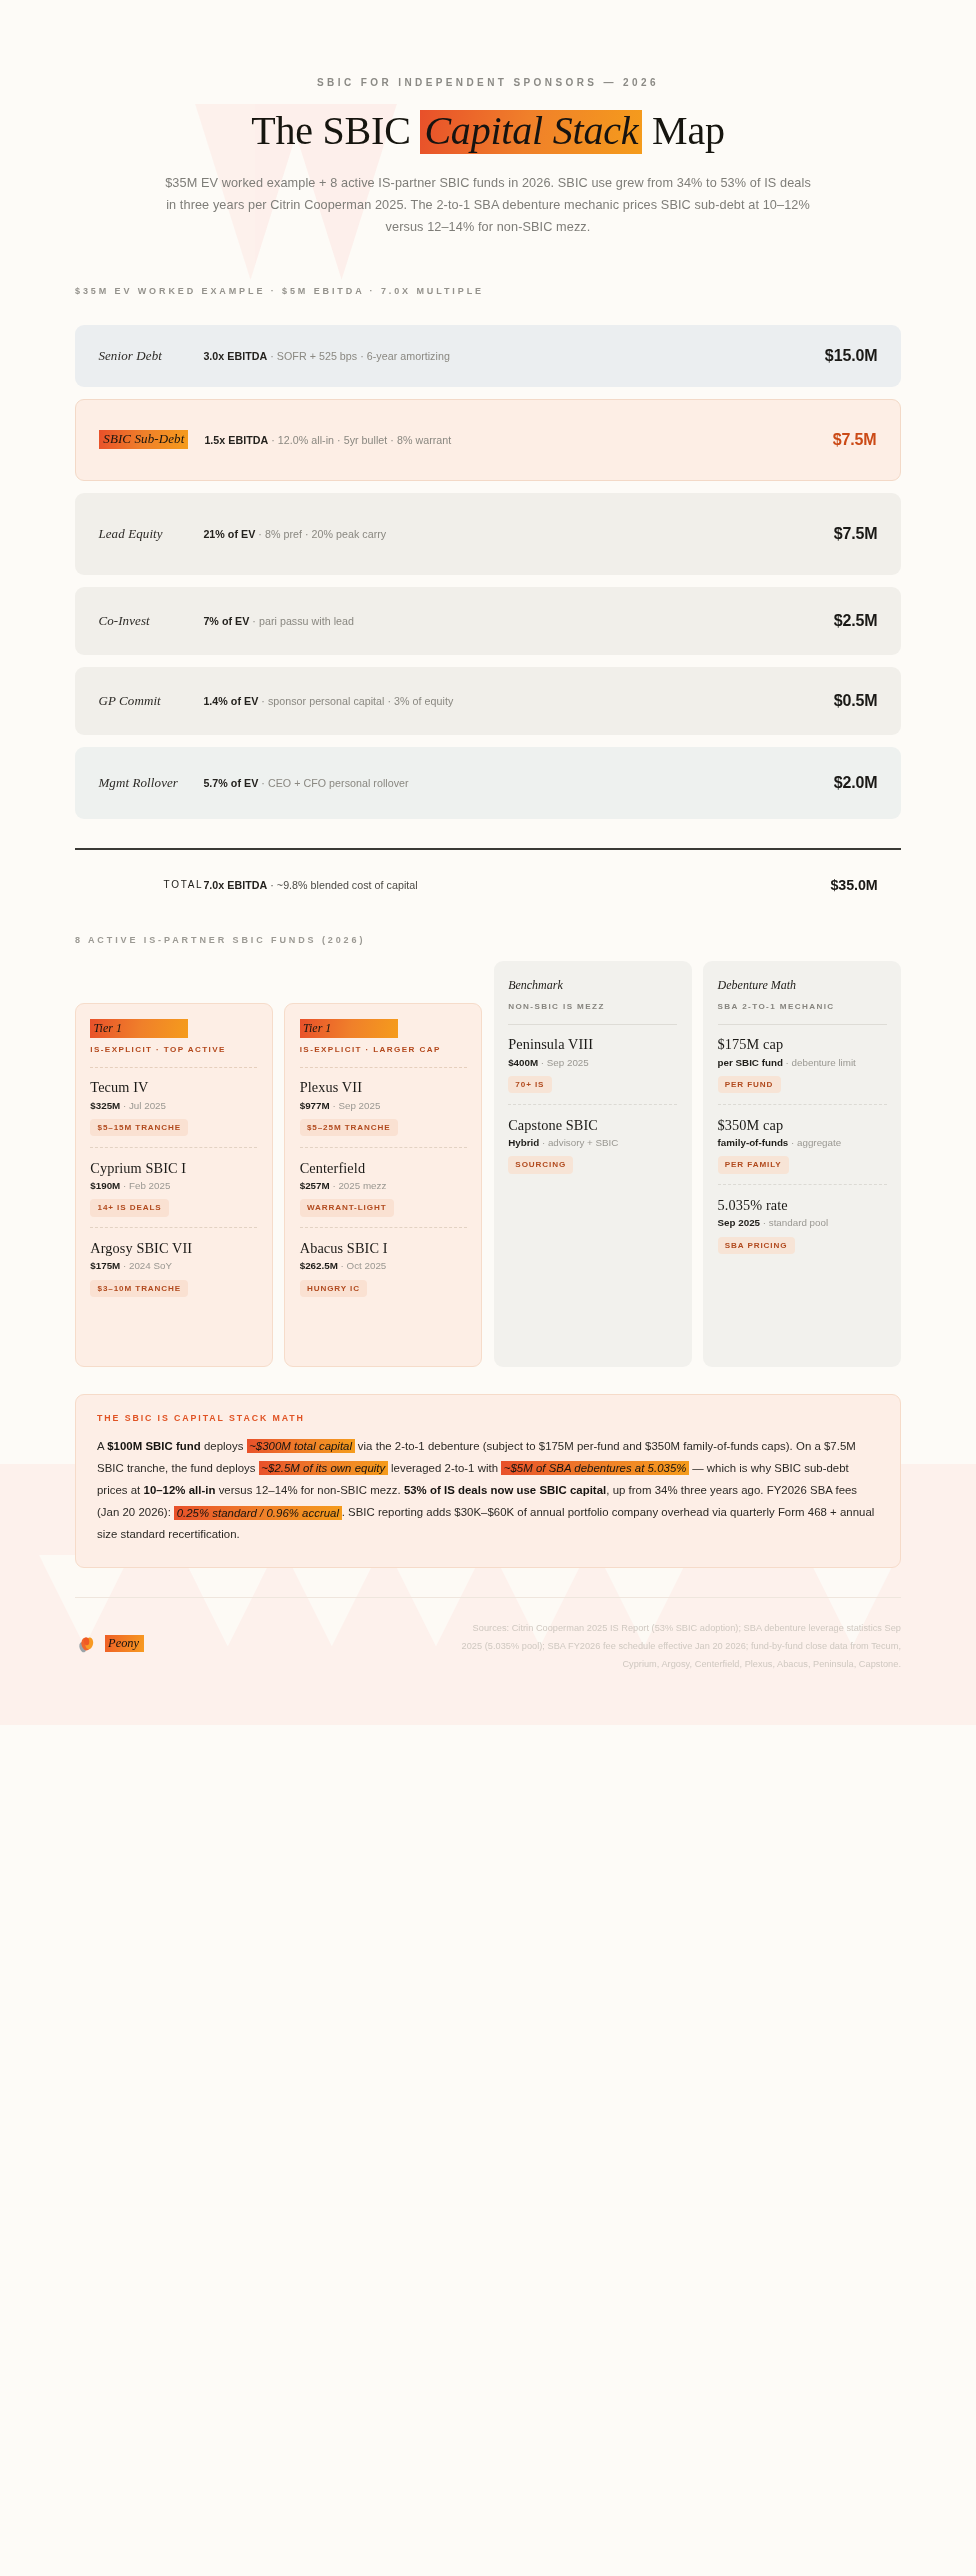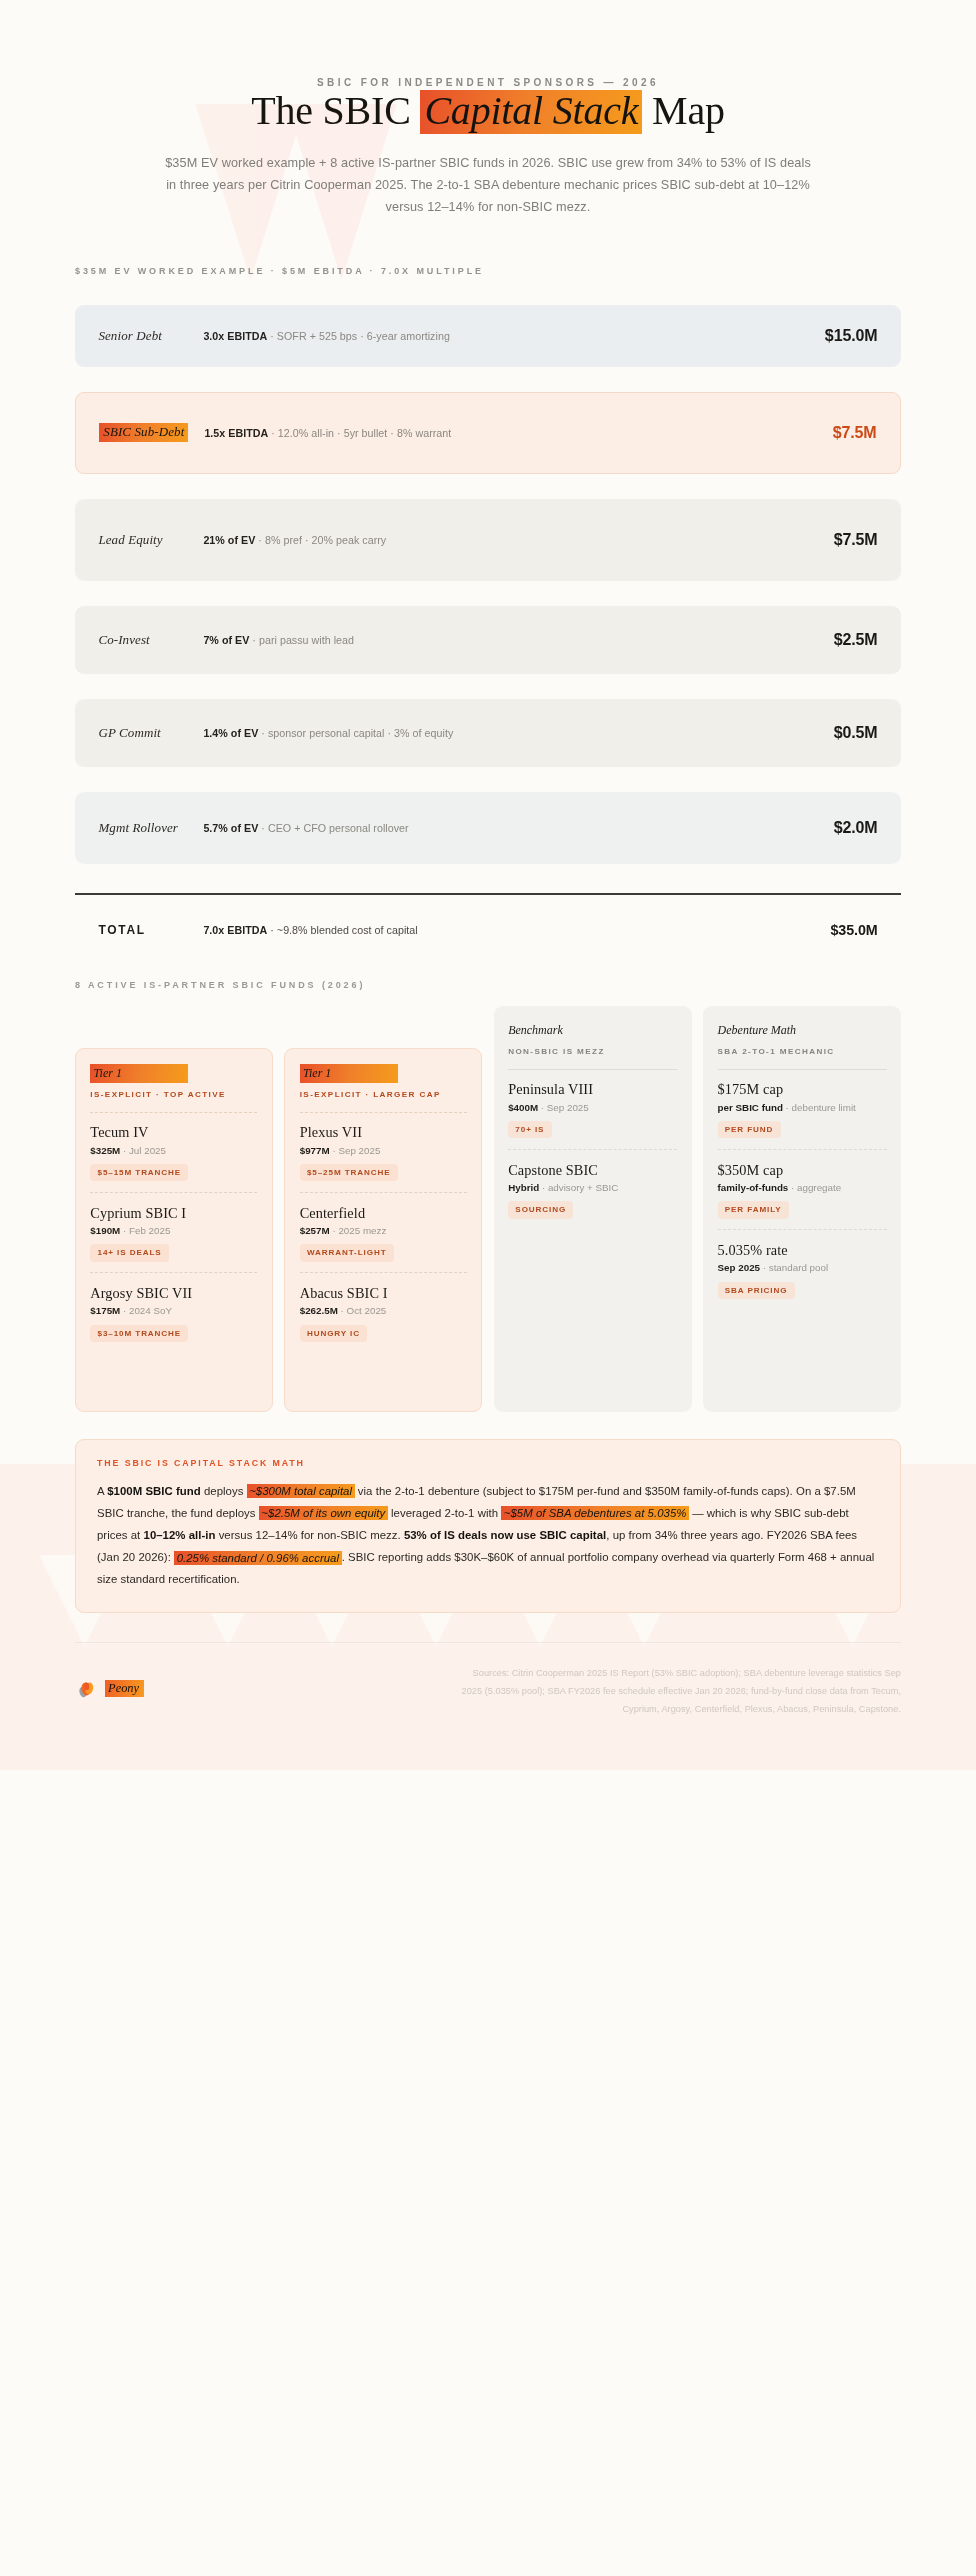--- a/index.html
+++ b/index.html
@@ -29,21 +29,21 @@
     letter-spacing: 3.4px;
     font-weight: 700;
     color: #8b8a85;
     text-transform: uppercase;
   }
 
   .title {
     font-family: "Liberation Serif", serif;
     font-size: 40px;
     font-weight: 400;
-    margin-top: 1px;
+    margin-top: 21px;
     letter-spacing: -0.2px;
     line-height: 1.08;
     color: #16150f;
     text-align: center;
   }
   .title .hl {
     font-style: italic;
     padding: 1.3px 3.9px 2.6px 3.9px;
     background: linear-gradient(100deg, #e8502a 0%, #f0802a 48%, #f59c1c 100%);
     color: #151311;
@@ -64,21 +64,21 @@
   .section-label {
     margin: 47px 8px 17px 75px;
     font-size: 9px;
     letter-spacing: 2.9px;
     font-weight: 700;
     color: #94928c;
     text-transform: uppercase;
   }
 
   
-  .stack { padding: 12px 75px; display: flex; flex-direction: column; gap: 25px; }
+  .stack { padding: 12px 75px; display: flex; flex-direction: column; gap: 12px; }
 
   .row {
     border-radius: 9px;
     padding: 0 23.4px;
     display: flex;
     align-items: center;
     min-height: 60px;
     position: relative;
   }
   .row-name {
@@ -121,24 +121,25 @@
   .total-row {
     margin: 0 75px;
     height: 70px;
     display: flex;
     align-items: center;
     padding: 0 23.4px;
   }
   .total-row .row-name {
     font-family: "Liberation Sans", sans-serif;
     font-style: normal;
-    font-weight: 700;
-    font-size: 12px;
+    font-weight: 400;
+    font-size: 10px;
     letter-spacing: 1.7px;
     color: #1d1c18;
+    text-align: right;
   }
   .total-row .row-detail { color: #4c4a45; font-size: 10.7px; }
   .total-row .row-amount { font-size: 14.3px; }
 
   
   .funds-label { margin: 15.6px 0 15.6px 75px; font-size: 9px; letter-spacing: 2.9px; font-weight:700; color:#9b9993; text-transform: uppercase; }
 
   .funds-grid {
     padding: 0 75px;
     display: grid;

